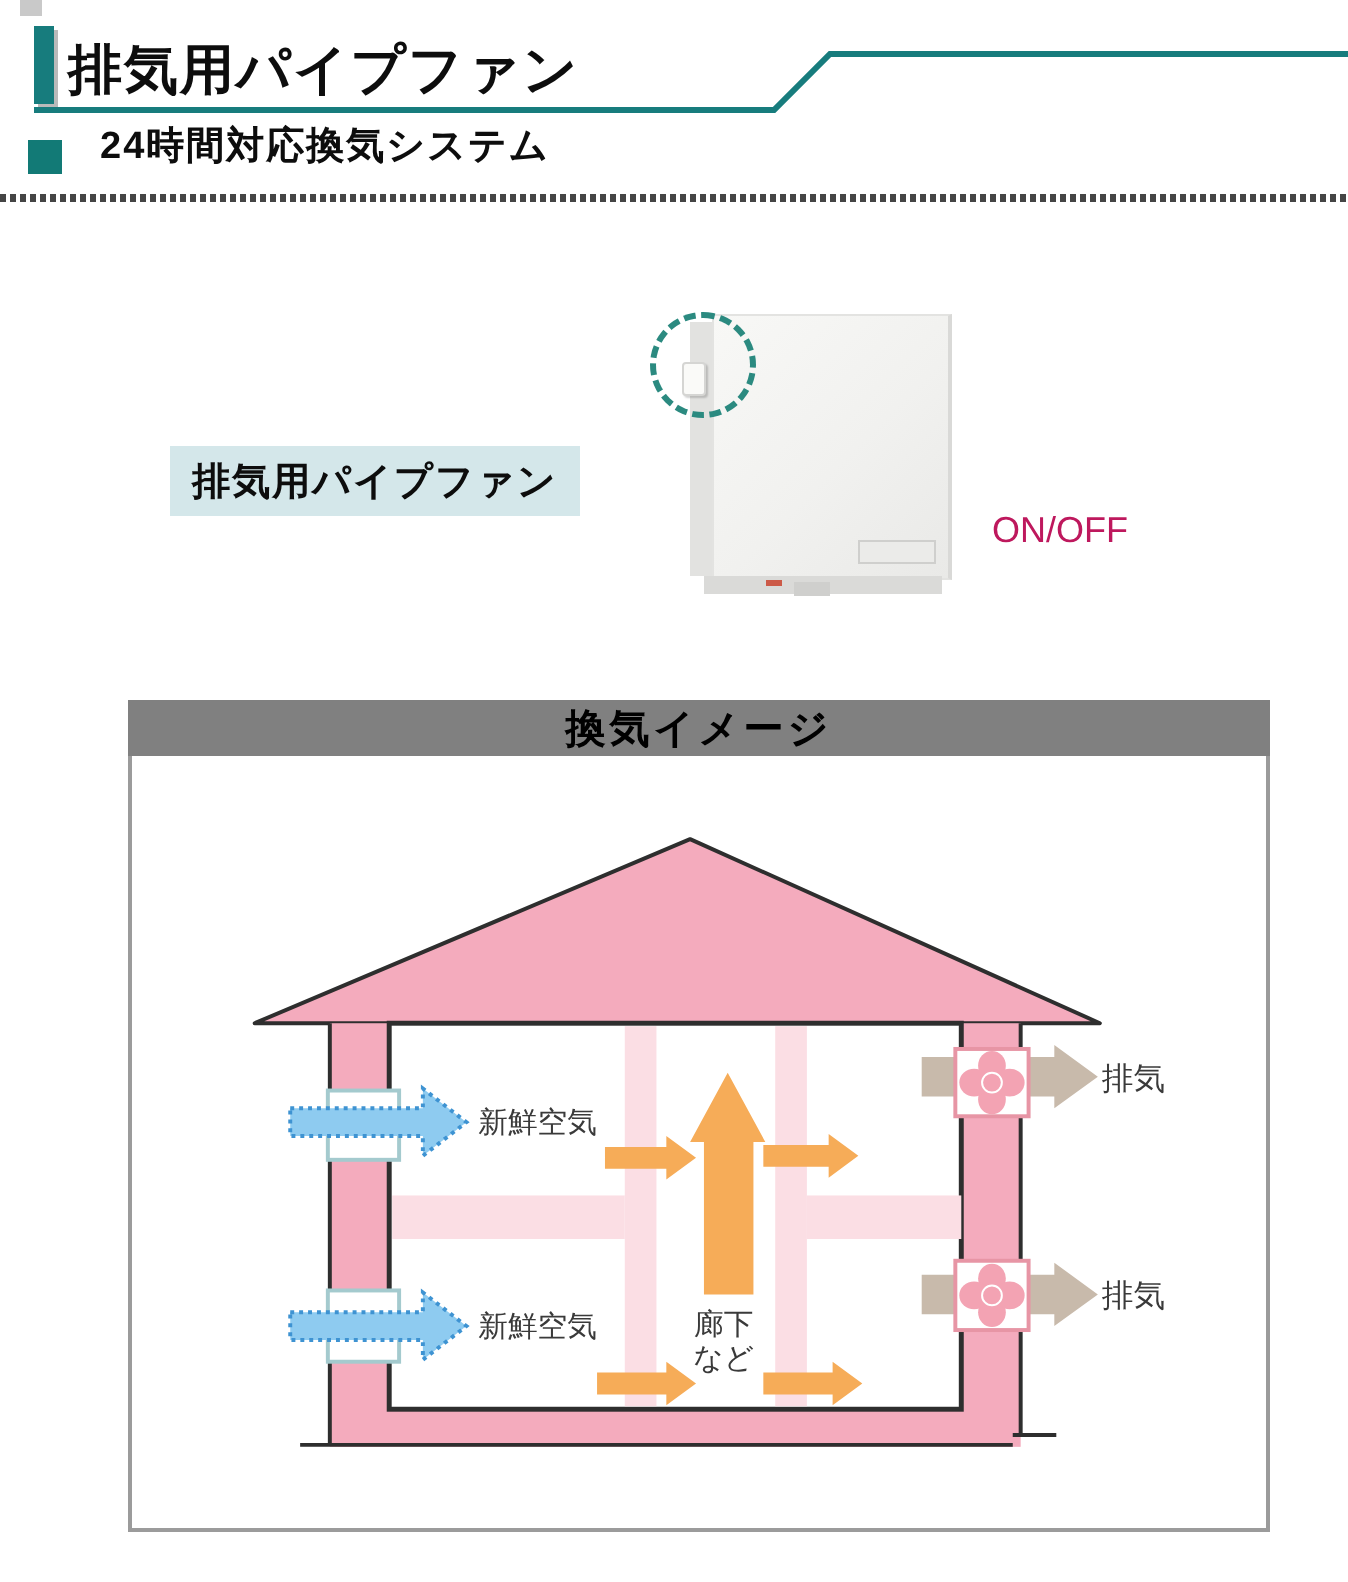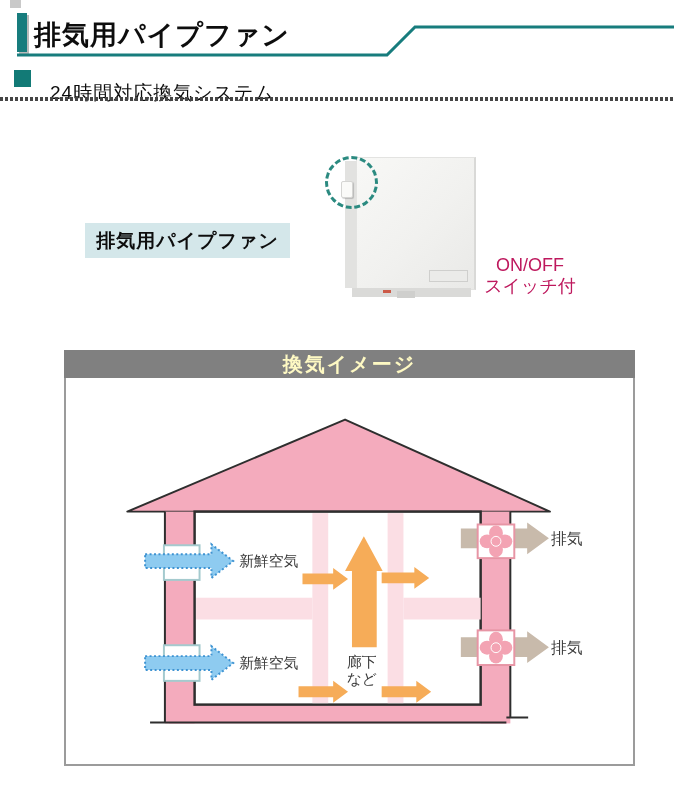--- a/index.html
+++ b/index.html
@@ -7,42 +7,42 @@
     position:relative;width:674px;height:791px;background:#ffffff;
     font-family:"Liberation Sans","DejaVu Sans",sans-serif;color:#111;overflow:hidden;padding-left:27px;
   }
   .abs{position:absolute;}
   
   .scan-artifact{left:10px;top:0;width:11px;height:8px;background:#c9c9c9;}
   .accent-bar{left:17px;top:13px;width:10px;height:39px;background:#177C7D;box-shadow:2px 2px 0 rgba(130,130,130,.55);}
   .page-title{left:34px;top:17px;font-size:27px;font-weight:bold;letter-spacing:1px;color:#0d0d0d;white-space:nowrap;}
   .header-line-svg{left:0;top:0;width:674px;height:60px;}
   .sub-square{left:14px;top:70px;width:17px;height:17px;background:#127A76;}
-  .sub-title{left:50px;top:80px;font-size:19px;font-weight:normal;letter-spacing:1px;color:#0d0d0d;white-space:nowrap;}
+  .sub-title{left:50px;top:60px;font-size:19px;font-weight:bold;letter-spacing:1px;color:#0d0d0d;white-space:nowrap;}
   .dotted-divider{left:0;top:97px;width:674px;height:4px;
     background:repeating-linear-gradient(90deg,#454545 0 3px,transparent 3px 5px);}
   
   .photo-side{left:345px;top:161px;width:11px;height:127px;background:#e2e2e0;}
   .photo-panel{left:356px;top:157px;width:117px;height:131px;
     background:linear-gradient(135deg,#f8f8f6 0%,#f1f1ef 55%,#e9e9e7 100%);
     border:1px solid #e3e3e1;border-right:2px solid #d9d9d7;}
   .photo-bottom{left:352px;top:288px;width:119px;height:9px;background:#dadad8;}
   .photo-tab{left:397px;top:291px;width:18px;height:7px;background:#cfcfcd;}
   .photo-red{left:383px;top:290px;width:8px;height:3px;background:#cc5a48;}
   .photo-logo{left:429px;top:270px;width:37px;height:10px;background:#ebebe9;border:1px solid #cfcfcd;}
   .photo-switch{left:341px;top:181px;width:10px;height:15px;background:#fafaf8;border:1px solid #d5d5d3;border-radius:2px;box-shadow:1px 1px 1px rgba(0,0,0,.18);}
   .switch-circle{left:325px;top:156px;width:47px;height:47px;border:3px dashed #2B8A80;border-radius:50%;}
   .product-label{left:85px;top:223px;width:205px;height:35px;background:#d4e7ea;
     display:flex;align-items:center;justify-content:center;
     font-size:19px;font-weight:bold;letter-spacing:1px;color:#0d0d0d;}
   .switch-note{left:478px;top:255px;width:104px;text-align:center;font-size:18px;line-height:21px;color:#be185d;}
   
   .diagram-box{left:64px;top:350px;width:571px;height:418px;}
   .diagram-header{height:28px;background:#808080;display:flex;align-items:center;justify-content:center;
-    color:#fef9c3;font-size:20px;font-weight:bold;letter-spacing:2px;}
+    color:#000000;font-size:20px;font-weight:bold;letter-spacing:2px;}
   .diagram-body{position:relative;height:388px;background:#ffffff;box-sizing:border-box;
     border:2px solid #9b9b9b;border-top:none;}
   .diagram-body svg{display:block;}
   .svg-label{font-family:"Liberation Sans","DejaVu Sans",sans-serif;fill:#3a3a3a;}
 </style>
 </head>
 <body>
 
 <div class="page">
 
@@ -64,21 +64,20 @@
   <div class="abs photo-logo"></div>
   <div class="abs photo-switch"></div>
   <div class="abs switch-circle"></div>
 
   <div class="abs product-label">
     <span>排気用パイプファン</span>
   </div>
 
   <div class="abs switch-note">
     <div>ON/OFF</div>
-    <div>スイッチ付</div>
   </div>
 
   <div class="abs diagram-box">
     <div class="diagram-header">
       <span>換気イメージ</span>
     </div>
     <div class="diagram-body">
       <svg width="567" height="386" viewBox="0 0 571 390">
 
         <polygon points="61,135 281,42 488,135" fill="#F4ABBD" stroke="#2e2e2e" stroke-width="2" stroke-linejoin="round"></polygon>

